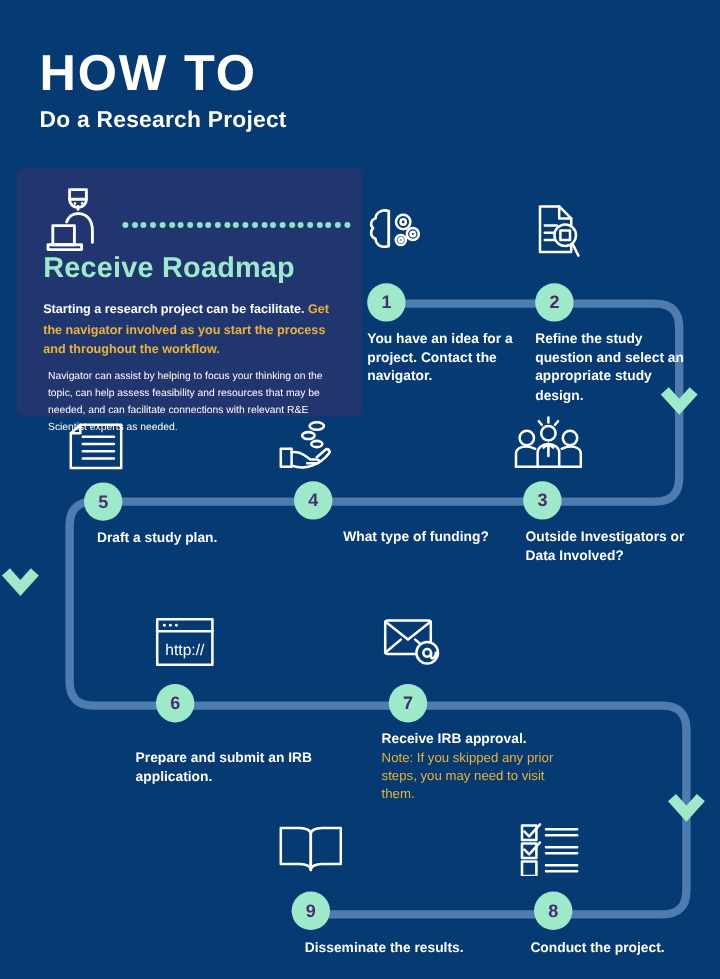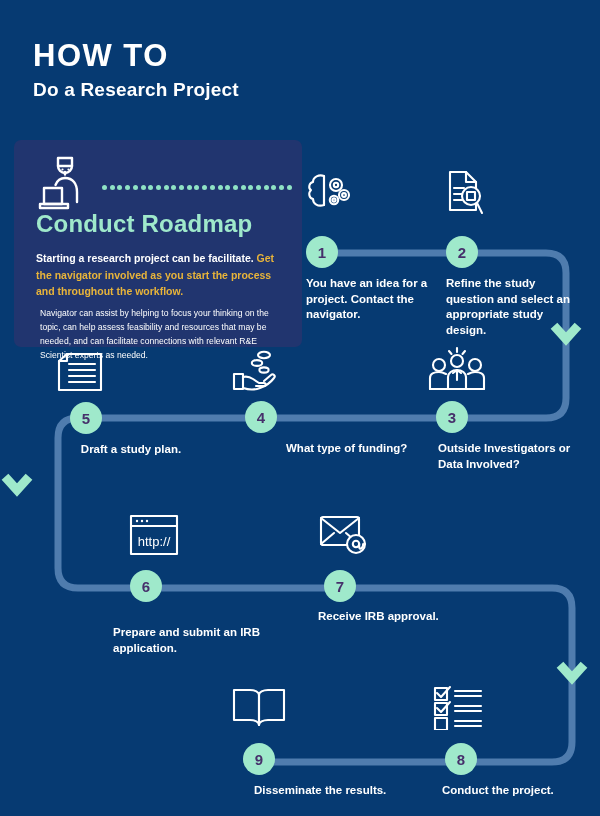--- a/index.html
+++ b/index.html
@@ -12,21 +12,21 @@
     position:relative;
   }
   #page{position:relative;width:600px;height:816px;overflow:hidden;}
 
   
   #path-svg{position:absolute;left:0;top:0;width:600px;height:816px;pointer-events:none;}
 
   
   .header{position:absolute;left:33px;top:40px;}
   .title-1{
-    font-size:31px;font-weight:bold;letter-spacing:1.5px;
+    font-size:42px;font-weight:bold;letter-spacing:1.5px;
     line-height:1;color:#ffffff;margin:0;
   }
   .title-2{
     font-size:19px;font-weight:bold;line-height:1.15;
     color:#ffffff;margin:8px 0 0 0;letter-spacing:.2px;
   }
 
   
   .card{
     position:absolute;left:14px;top:140px;width:288px;height:207px;
@@ -131,21 +131,21 @@
         <i></i>
         <i></i>
         <i></i>
       <i></i>
         <i></i>
         <i></i>
         <i></i>
         <i></i>
     </div>
 
-    <h3 class="card-title">Conduct Roadmap</h3>
+    <h3 class="card-title">Receive Roadmap</h3>
 
     <p class="card-lead"><span>Starting a research project can be facilitate. </span><span class="hi">Get the navigator involved as you start the process and throughout the workflow.</span></p>
 
     <p class="card-body">Navigator can assist by helping to focus your thinking on the topic, can help assess feasibility and resources that may be needed, and can facilitate connections with relevant R&amp;E Scientist experts as needed.</p>
   </div>
 
   <div class="step" style="left:302px;top:168px;">
     <svg class="ico" style="left:0;top:0;" width="52" height="52" viewBox="0 0 52 52">
       <g fill="none" stroke="#ffffff" stroke-width="2.1" stroke-linejoin="round" stroke-linecap="round">
         <path d="M22,8 c-5,-2 -11,1 -11,6 c-4,1 -5,6 -2,8 c-3,3 -2,8 2,9 c0,5 5,8 11,6 z"></path>
@@ -257,21 +257,21 @@
         <path d="M3,5 l19,15 l19,-15"></path>
         <path d="M3,31 l13,-11 M41,31 l-13,-11"></path>
         <circle cx="38" cy="31" r="9" fill="#063a72"></circle>
         <circle cx="38" cy="31" r="3.2"></circle>
         <path d="M41.2,31 v3.2 c0,2.6 4,1.6 4,-3.2"></path>
       </g>
     </svg>
     <div class="badge" style="left:6px;top:57px;">
         <span>7</span>
       </div>
-    <p class="step-text" style="left:0px;top:96px;width:152px;"><span>Receive IRB approval.</span></p>
+    <p class="step-text" style="left:0px;top:96px;width:152px;"><span>Receive IRB approval.</span><span class="step-note">Note: If you skipped any prior steps, you may need to visit them.</span></p>
   </div>
 
   <div class="step" style="left:432px;top:685px;">
     <svg class="ico" style="left:0;top:0;" width="54" height="45" viewBox="0 0 54 45">
       <g fill="none" stroke="#ffffff" stroke-width="2.1" stroke-linejoin="round" stroke-linecap="round">
         <rect x="3" y="3" width="12" height="12"></rect>
         <path d="M5,8 l4,4 l9,-10"></path>
         <rect x="3" y="18" width="12" height="12"></rect>
         <path d="M5,23 l4,4 l9,-10"></path>
         <rect x="3" y="33" width="12" height="12"></rect>

